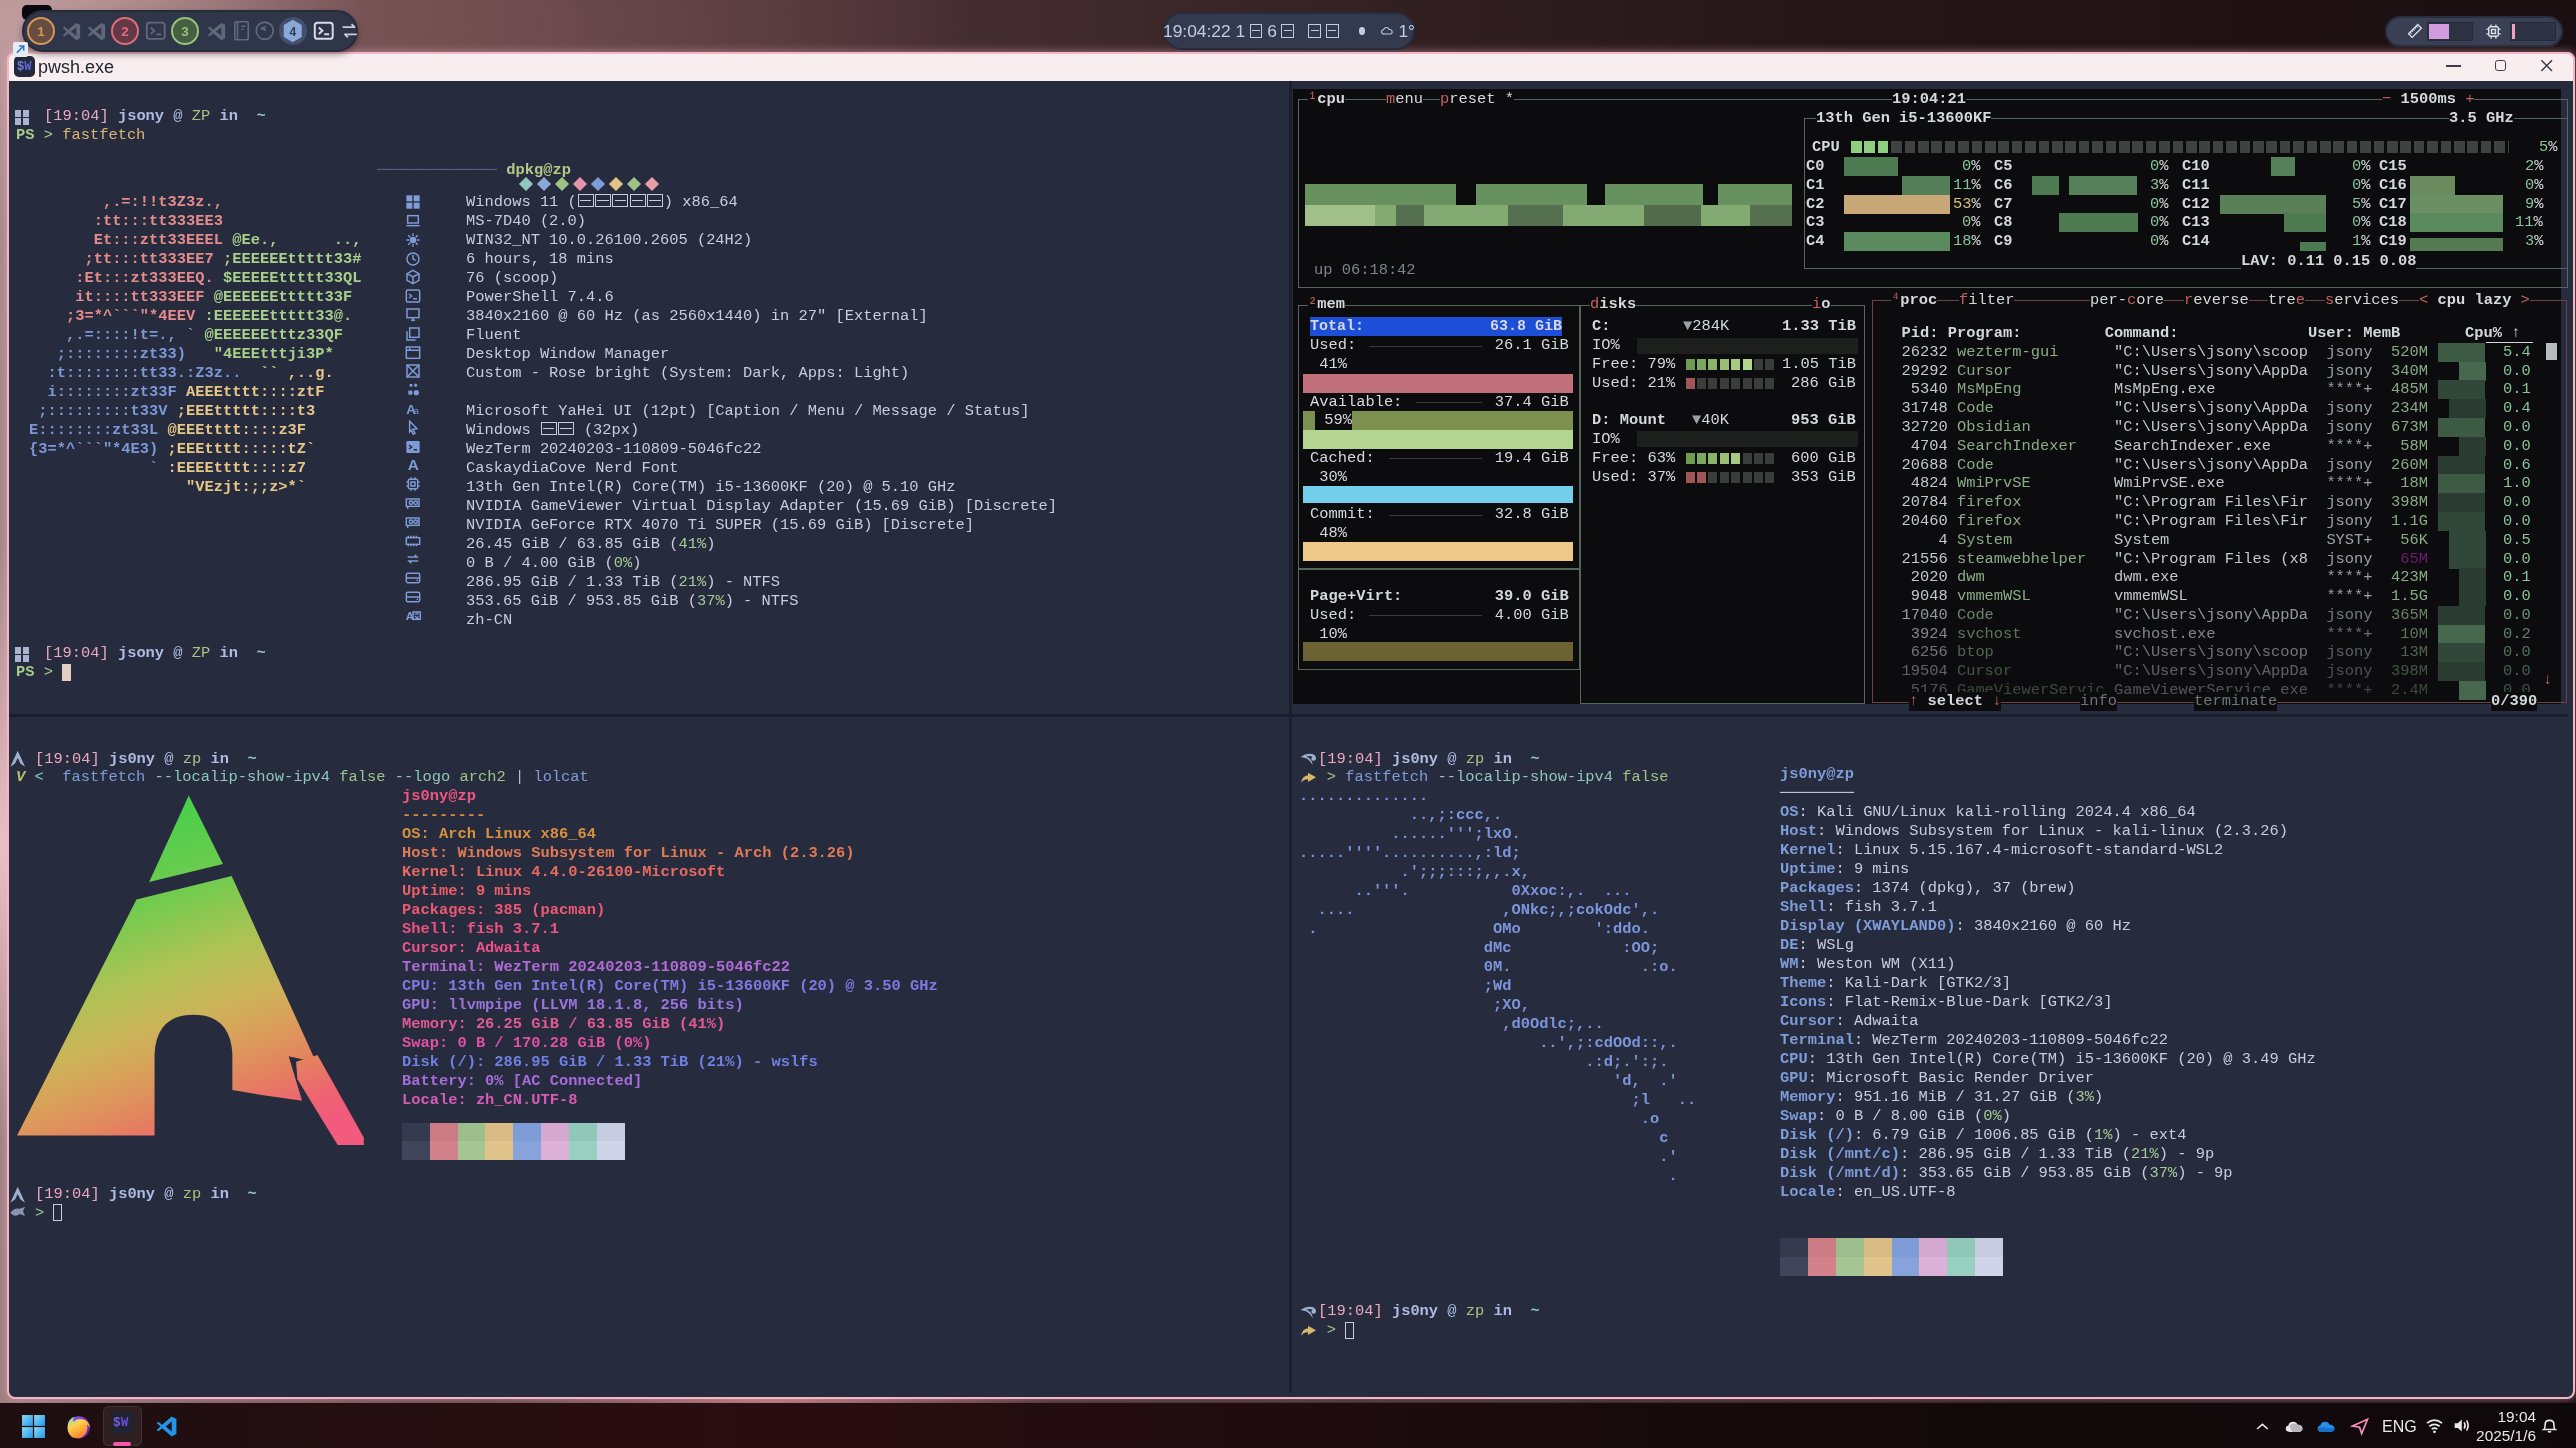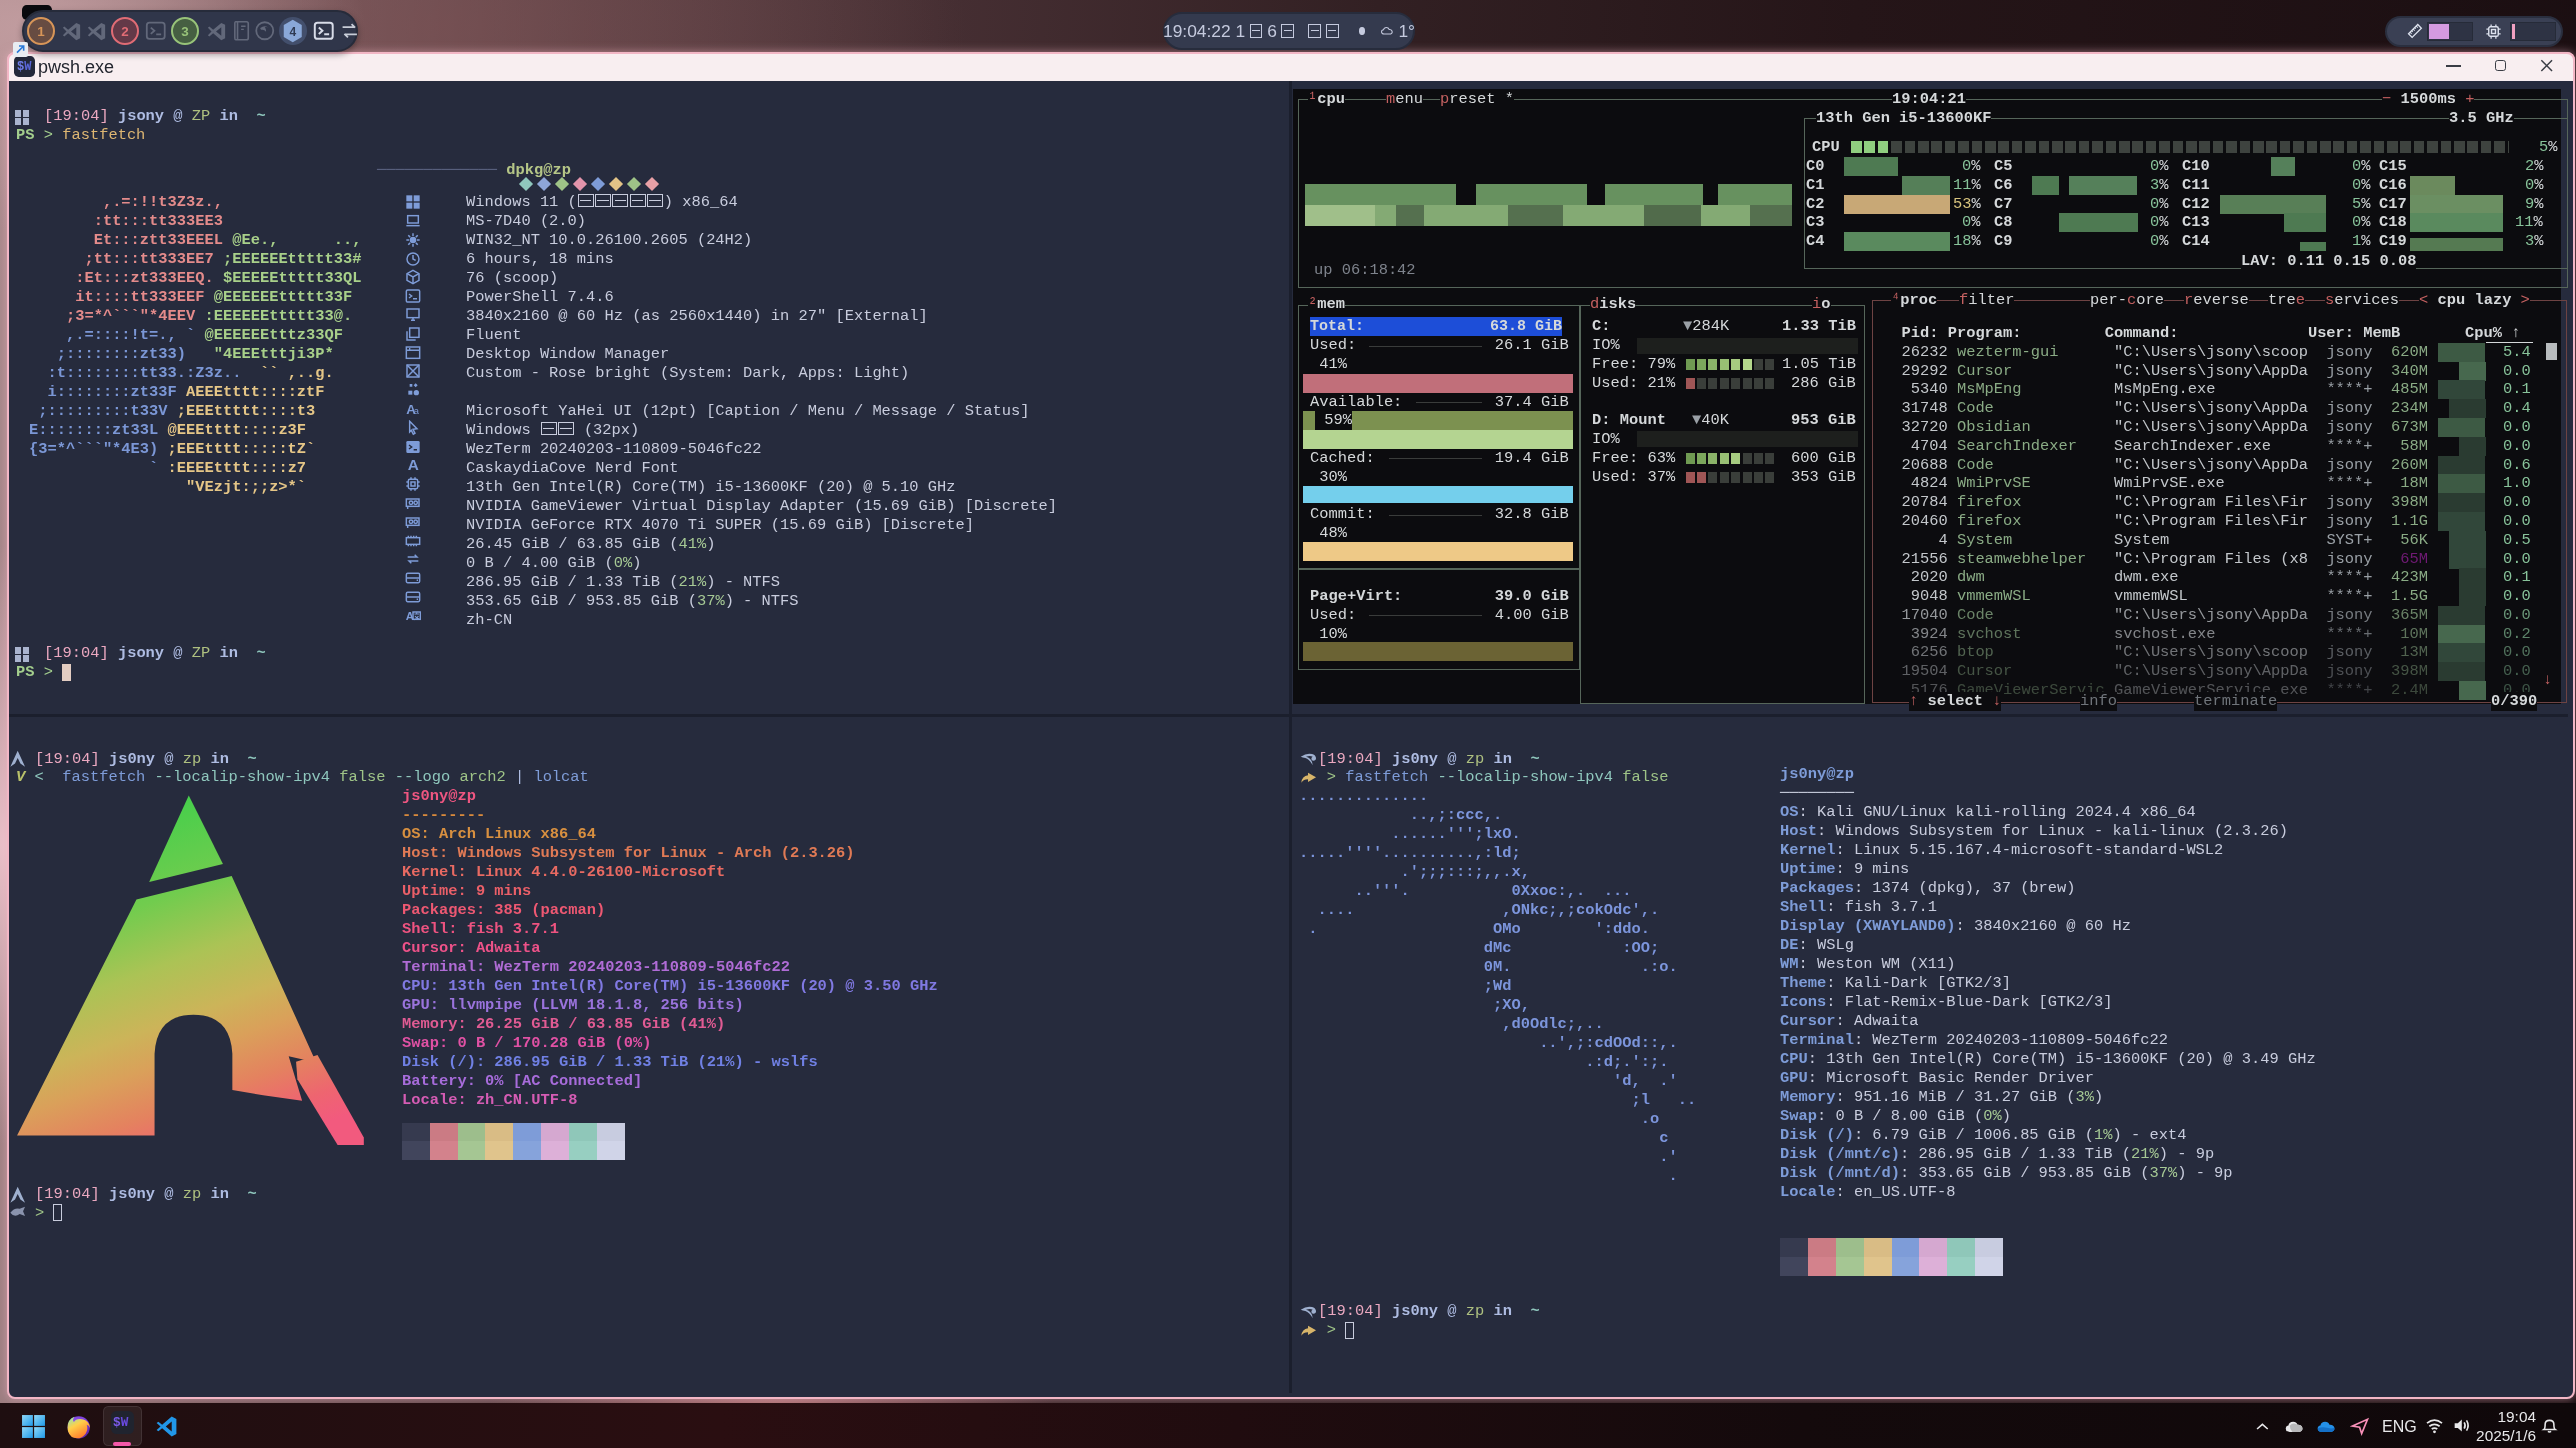--- a/index.html
+++ b/index.html
@@ -420,21 +420,21 @@
 <div class="abs" style="left:2438px;top:512px;width:47px;height:19px;background:#31473a"></div>
 <div class="abs" style="left:2449px;top:531px;width:37px;height:19px;background:#31473a"></div>
 <div class="abs" style="left:2449px;top:550px;width:37px;height:19px;background:#31473a"></div>
 <div class="abs" style="left:2459px;top:568px;width:27px;height:19px;background:#2a3b31"></div>
 <div class="abs" style="left:2459px;top:587px;width:27px;height:19px;background:#2a3b31"></div>
 <div class="abs" style="left:2438px;top:606px;width:47px;height:19px;background:#2a3b31"></div>
 <div class="abs" style="left:2438px;top:625px;width:47px;height:19px;background:#47684e"></div>
 <div class="abs" style="left:2438px;top:643px;width:47px;height:19px;background:#31473a"></div>
 <div class="abs" style="left:2438px;top:662px;width:47px;height:19px;background:#2a3b31"></div>
 <div class="abs" style="left:2459px;top:681px;width:27px;height:19px;background:#47684e"></div>
-<pre class="abs" style="left:1883px;top:343px;font-size:15.4px;opacity:1.0"><span style="color:#c3c7cb;">  26232</span> <span style="color:#8aab85;">wezterm-gui     </span> <span style="color:#c3c7cb;">"C:\Users\jsony\scoop  </span><span style="color:#9aa0a6;">jsony</span> <span style="color:#8aab85;"> 620M</span></pre>
+<pre class="abs" style="left:1883px;top:343px;font-size:15.4px;opacity:1.0"><span style="color:#c3c7cb;">  26232</span> <span style="color:#8aab85;">wezterm-gui     </span> <span style="color:#c3c7cb;">"C:\Users\jsony\scoop  </span><span style="color:#9aa0a6;">jsony</span> <span style="color:#8aab85;"> 520M</span></pre>
 <pre class="abs" style="left:2503px;top:343px;font-size:15.4px;opacity:1.0"><span style="color:#88c39a;">5.4</span></pre>
 <pre class="abs" style="left:1883px;top:362px;font-size:15.4px;opacity:1.0"><span style="color:#c3c7cb;">  29292</span> <span style="color:#8aab85;">Cursor          </span> <span style="color:#c3c7cb;">"C:\Users\jsony\AppDa  </span><span style="color:#9aa0a6;">jsony</span> <span style="color:#8aab85;"> 340M</span></pre>
 <pre class="abs" style="left:2503px;top:362px;font-size:15.4px;opacity:1.0"><span style="color:#88c39a;">0.0</span></pre>
 <pre class="abs" style="left:1883px;top:380px;font-size:15.4px;opacity:1.0"><span style="color:#c3c7cb;">   5340</span> <span style="color:#8aab85;">MsMpEng         </span> <span style="color:#c3c7cb;">MsMpEng.exe            </span><span style="color:#9aa0a6;">****+</span> <span style="color:#8aab85;"> 485M</span></pre>
 <pre class="abs" style="left:2503px;top:380px;font-size:15.4px;opacity:1.0"><span style="color:#88c39a;">0.1</span></pre>
 <pre class="abs" style="left:1883px;top:399px;font-size:15.4px;opacity:1.0"><span style="color:#c3c7cb;">  31748</span> <span style="color:#8aab85;">Code            </span> <span style="color:#c3c7cb;">"C:\Users\jsony\AppDa  </span><span style="color:#9aa0a6;">jsony</span> <span style="color:#8aab85;"> 234M</span></pre>
 <pre class="abs" style="left:2503px;top:399px;font-size:15.4px;opacity:1.0"><span style="color:#88c39a;">0.4</span></pre>
 <pre class="abs" style="left:1883px;top:418px;font-size:15.4px;opacity:1.0"><span style="color:#c3c7cb;">  32720</span> <span style="color:#8aab85;">Obsidian        </span> <span style="color:#c3c7cb;">"C:\Users\jsony\AppDa  </span><span style="color:#9aa0a6;">jsony</span> <span style="color:#8aab85;"> 673M</span></pre>
 <pre class="abs" style="left:2503px;top:418px;font-size:15.4px;opacity:1.0"><span style="color:#88c39a;">0.0</span></pre>
 <pre class="abs" style="left:1883px;top:437px;font-size:15.4px;opacity:1.0"><span style="color:#c3c7cb;">   4704</span> <span style="color:#8aab85;">SearchIndexer   </span> <span style="color:#c3c7cb;">SearchIndexer.exe      </span><span style="color:#9aa0a6;">****+</span> <span style="color:#8aab85;">  58M</span></pre>

